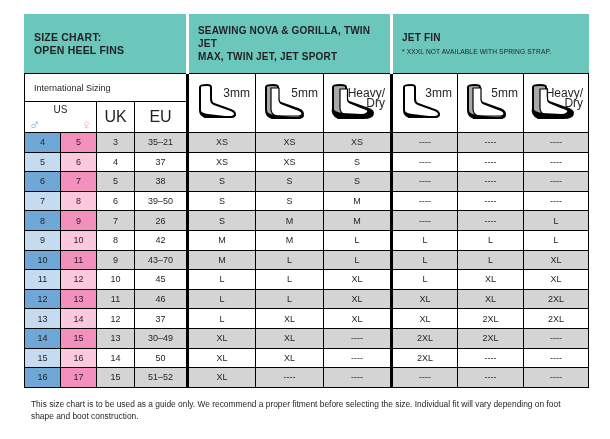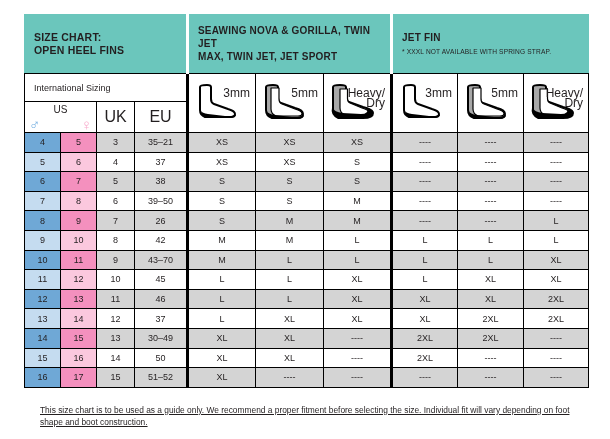--- a/index.html
+++ b/index.html
@@ -151,21 +151,21 @@
   .thickdiv { border-left: 3px solid #000 !important; }
 
   
   .foot {
     margin-top: 10px;
     font-size: 8.4px;
     line-height: 12.5px;
     color: #231f20;
     width: 566px;
   }
-  .foot p { margin: 16px; text-decoration: underline; }
+  .foot p { margin: 7px; }
   .foot .gap { height: 11px; }
 </style>
 </head>
 <body>
 
 <div class="sheet">
 
   <table class="chart">
     <colgroup>
       <col style="width:36px">

